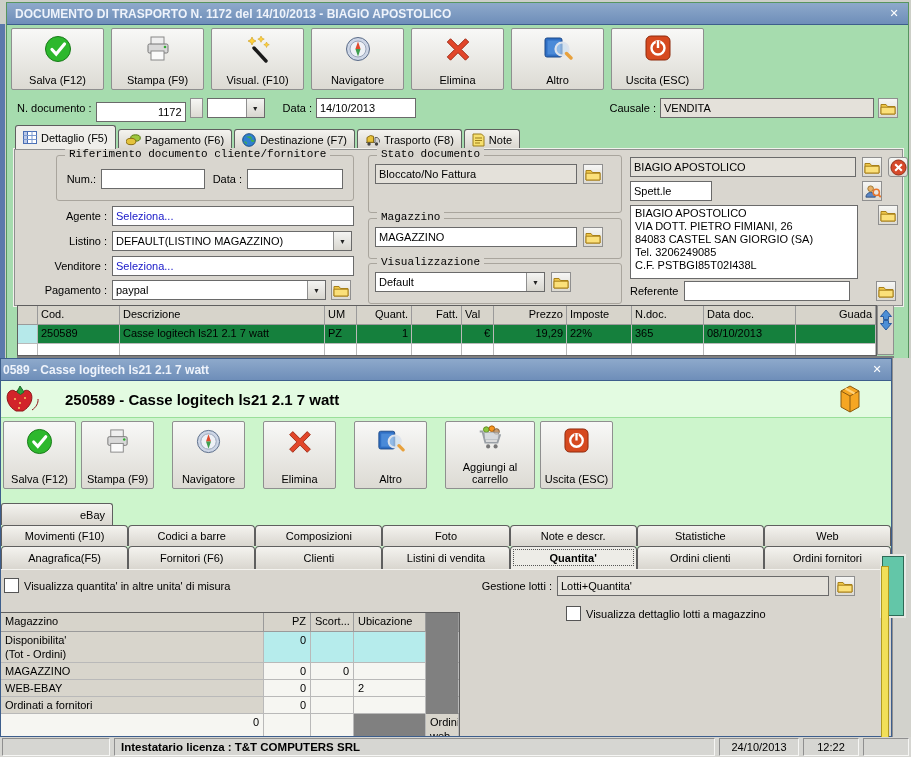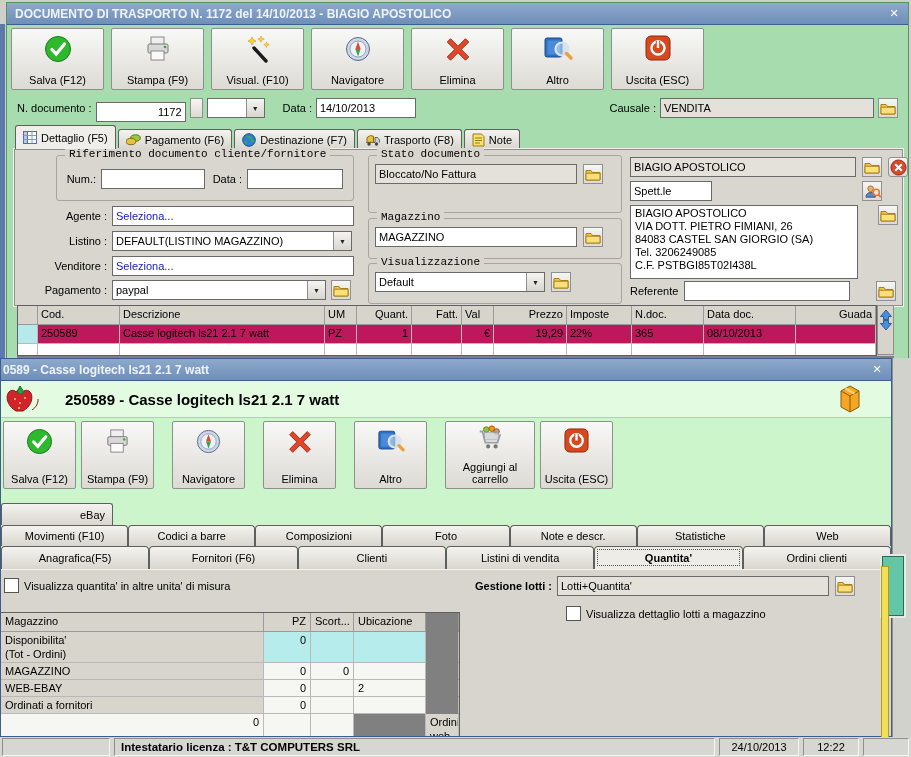--- a/index.html
+++ b/index.html
@@ -46,21 +46,21 @@
     border-radius:3px 3px 0 0;background:linear-gradient(#f4f3ef,#d9d6cf);padding:3px 7px;height:20px;box-sizing:border-box;}
   .tab.active{background:#efeeea;height:24px;z-index:3;}
   .content1{position:absolute;left:6px;top:145px;width:889px;height:157px;background:#d9d6cf;
     border:1px solid #f2f1ed;border-top-color:#f2f1ed;box-shadow:0 0 0 1px #8f8f8f inset;}
   
   .grid1{position:absolute;left:10px;top:302px;width:858px;display:grid;
     grid-template-columns:20px 82px 205px 32px 55px 50px 32px 73px 65px 72px 92px 1fr;
     border:1px solid #5f5f5f;background:#fff;}
   .g1h{background:#d7d4cb;border-right:1px solid #9a9a9a;border-bottom:1px solid #9a9a9a;
     padding:1px 3px;height:16px;line-height:15px;overflow:hidden;white-space:nowrap;}
-  .g1c{background:#be185d;border-right:1px solid #b9b9b9;border-bottom:1px solid #b9b9b9;
+  .g1c{background:#15803d;border-right:1px solid #b9b9b9;border-bottom:1px solid #b9b9b9;
     padding:1px 3px;height:16px;line-height:15px;overflow:hidden;white-space:nowrap;}
   .g1e{background:#fff;border-right:1px solid #b9b9b9;height:11px;}
   .sel-cell{background:#b6e9ea;}
   .num{text-align:right;}
   .scrollstrip1{position:absolute;left:870px;top:302px;width:17px;height:50px;background:#d7d4cb;
     border:1px solid #8f8f8f;display:flex;justify-content:center;box-sizing:border-box;}
   .darkstrip1{position:absolute;left:10px;top:353px;width:877px;height:9px;background:#7f7f7f;}
 
   
   .win2{position:absolute;left:0;top:358px;width:892px;height:379px;background:#cdf5cc;
@@ -610,30 +610,33 @@
           </div>
         <div class="tab">
             <span>Listini di vendita</span>
           </div>
         <div class="tab qactive">
             <span>Quantita'</span>
           </div>
         <div class="tab">
             <span>Ordini clienti</span>
           </div>
+        <div class="tab">
+            <span>Ordini fornitori</span>
+          </div>
       </div>
     </div>
 
     <div class="content2">
       <div class="frow" style="left:3px;top:8px;gap:5px;">
         <span class="cb"></span>
         <span>Visualizza quantita' in altre unita' di misura</span>
       </div>
       <div class="frow" style="left:452px;top:6px;">
-        <span class="flabel" style="width:104px;font-weight:bold;">Gestione lotti :</span>
+        <span class="flabel" style="width:104px;">Gestione lotti :</span>
         <span class="input ro" style="width:264px;">Lotti+Quantita'</span>
         <span class="sq-btn" style="margin-left:6px;">
             <span>
               <svg width="16" height="13" viewBox="0 0 16 13">
                 <path d="M1 2.5h5l1.5 2H15V12H1z" fill="#f0c84a" stroke="#a8801a"></path>
                 <path d="M1 5.2h14V12H1z" fill="#fbe07a" stroke="#a8801a"></path>
               </svg>
             </span>
           </span>
       </div>

